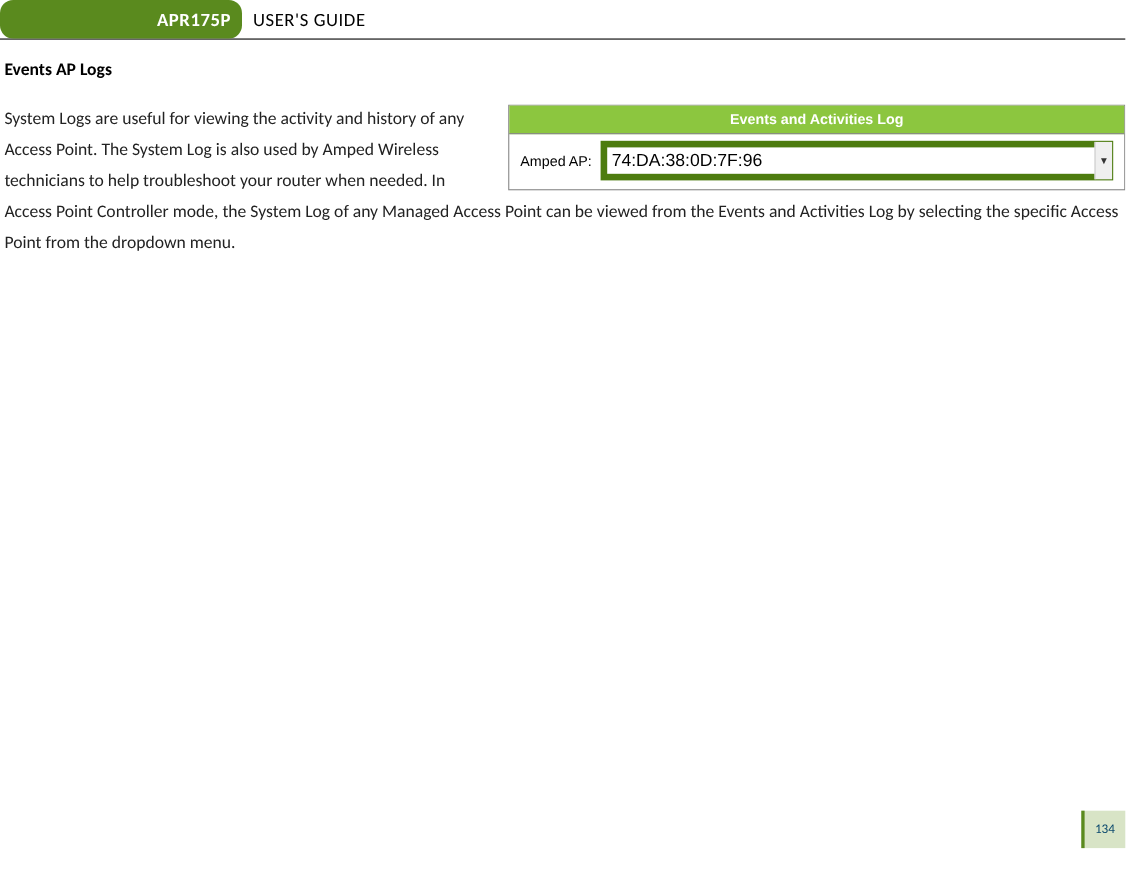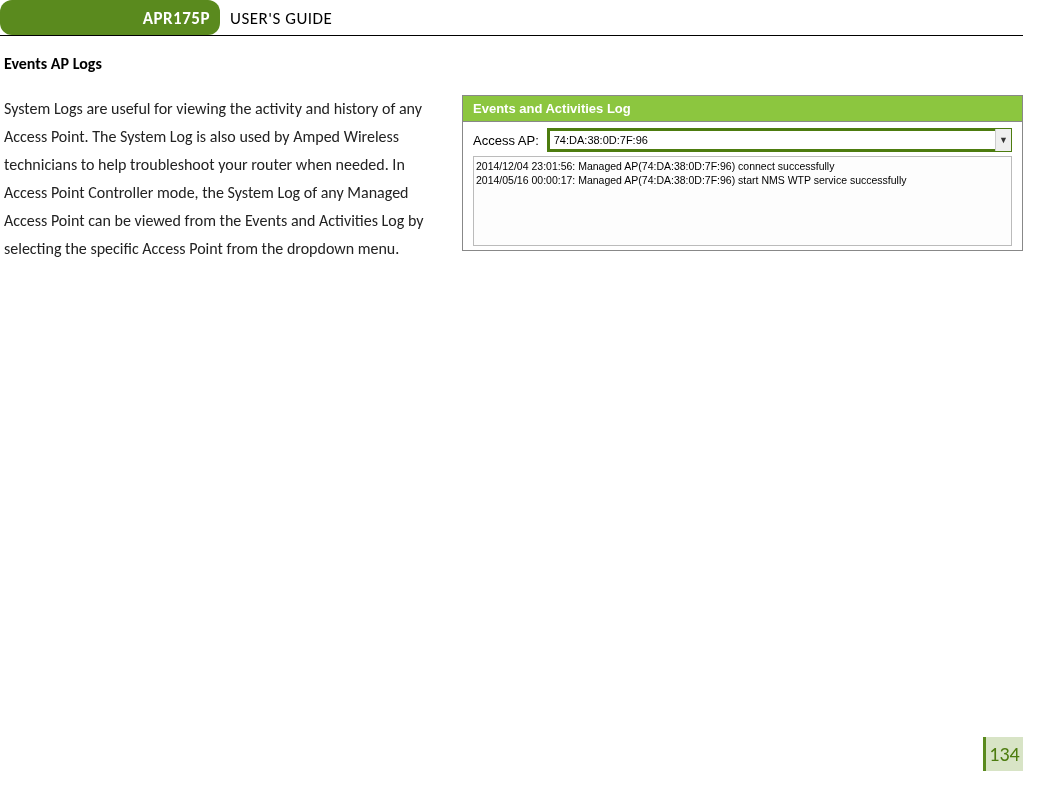--- a/index.html
+++ b/index.html
@@ -58,42 +58,43 @@
       background: #fff;
     }
     .figure-header {
       background: #8cc63f;
       color: #fff;
       font-family: Arial, sans-serif;
       font-size: 13px;
       font-weight: bold;
       padding: 5px 10px;
       border-bottom: 1px solid #888;
+      text-align: center;
     }
     .figure-body {
       padding: 6px 10px 4px 10px;
       font-family: Arial, sans-serif;
     }
     .select-row {
       display: flex;
       align-items: center;
       gap: 8px;
       margin-bottom: 4px;
     }
     .select-label {
       font-size: 13px;
       color: #000;
     }
     .ap-select {
       flex: 1;
-      font-size: 11px;
+      font-size: 16px;
       font-family: Arial, sans-serif;
-      border: 3px solid #4d7c0f;
+      border: 6px solid #4d7c0f;
       background: #fff;
-      height: 24px;
+      height: 36px;
       padding: 0 4px;
       appearance: none;
       -webkit-appearance: none;
       position: relative;
     }
     .select-wrap {
       flex: 1;
       position: relative;
       display: flex;
     }
@@ -137,52 +138,48 @@
       bottom: 20px;
       background: #d8e4c6;
       border-left: 3px solid #5a8a1e;
       width: 40px;
       height: 34px;
       display: flex;
       align-items: center;
       justify-content: center;
     }
     .page-number {
-      color: #4d7c0f;
-      font-size: 20px;
+      color: #0c4a6e;
+      font-size: 12px;
     }
   </style>
 </head>
 <body>
 
 <div class="header">
   <div class="header-badge">APR175P</div>
   <div class="header-title">USER'S GUIDE</div>
 </div>
 
 <div class="content">
   <div class="section-title">Events AP Logs</div>
 
   <div class="body-wrap">
 
     <div class="figure">
       <div class="figure-header">Events and Activities Log</div>
       <div class="figure-body">
         <div class="select-row">
-          <span class="select-label">Access AP:</span>
+          <span class="select-label">Amped AP:</span>
           <div class="select-wrap">
             <select class="ap-select">
               <option>74:DA:38:0D:7F:96</option>
             </select>
             <span class="select-caret">▼</span>
           </div>
-        </div>
-        <div class="log-box">
-          <div class="log-line">2014/12/04 23:01:56: Managed AP(74:DA:38:0D:7F:96) connect successfully</div>
-          <div class="log-line">2014/05/16 00:00:17: Managed AP(74:DA:38:0D:7F:96) start NMS WTP service successfully</div>
         </div>
       </div>
     </div>
 
     <div class="body-text">System Logs are useful for viewing the activity and history of any Access Point. The System Log is also used by Amped Wireless technicians to help troubleshoot your router when needed.  In Access Point Controller mode, the System Log of any Managed Access Point can be viewed from the Events and Activities Log by selecting the specific Access Point from the dropdown menu.</div>
   </div>
 </div>
 
 <div class="page-number-box">
   <span class="page-number">134</span>

